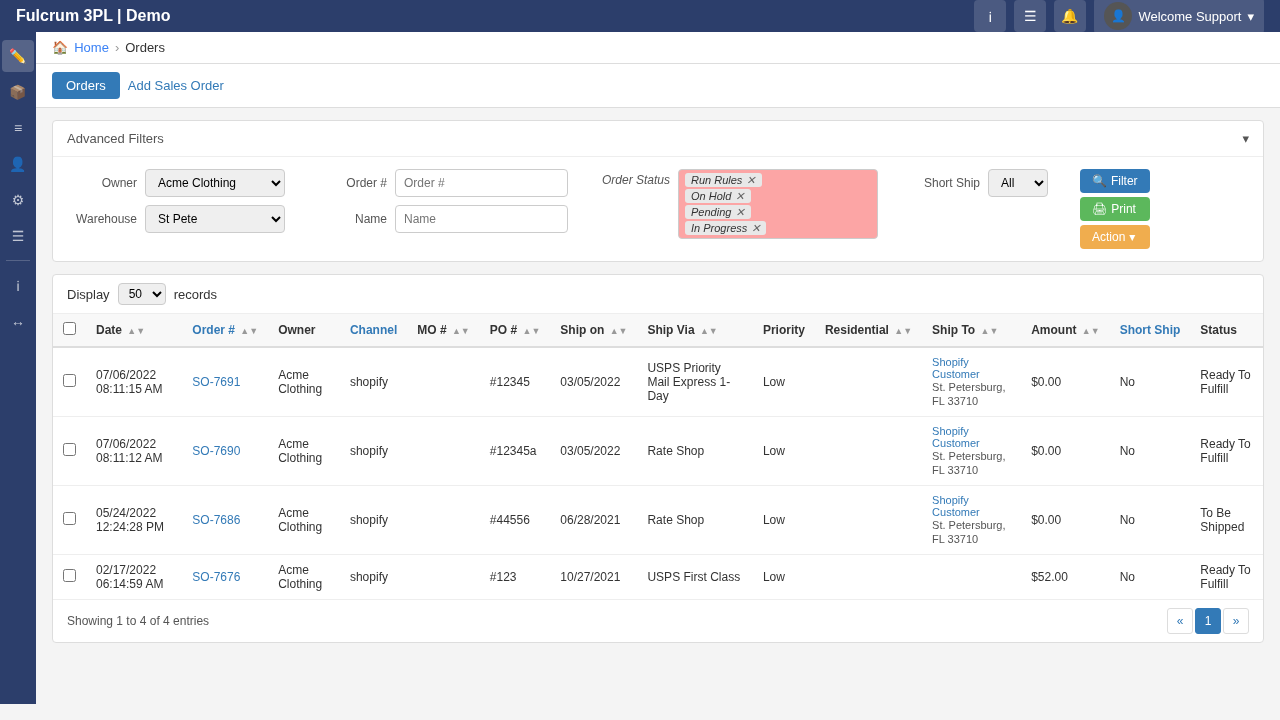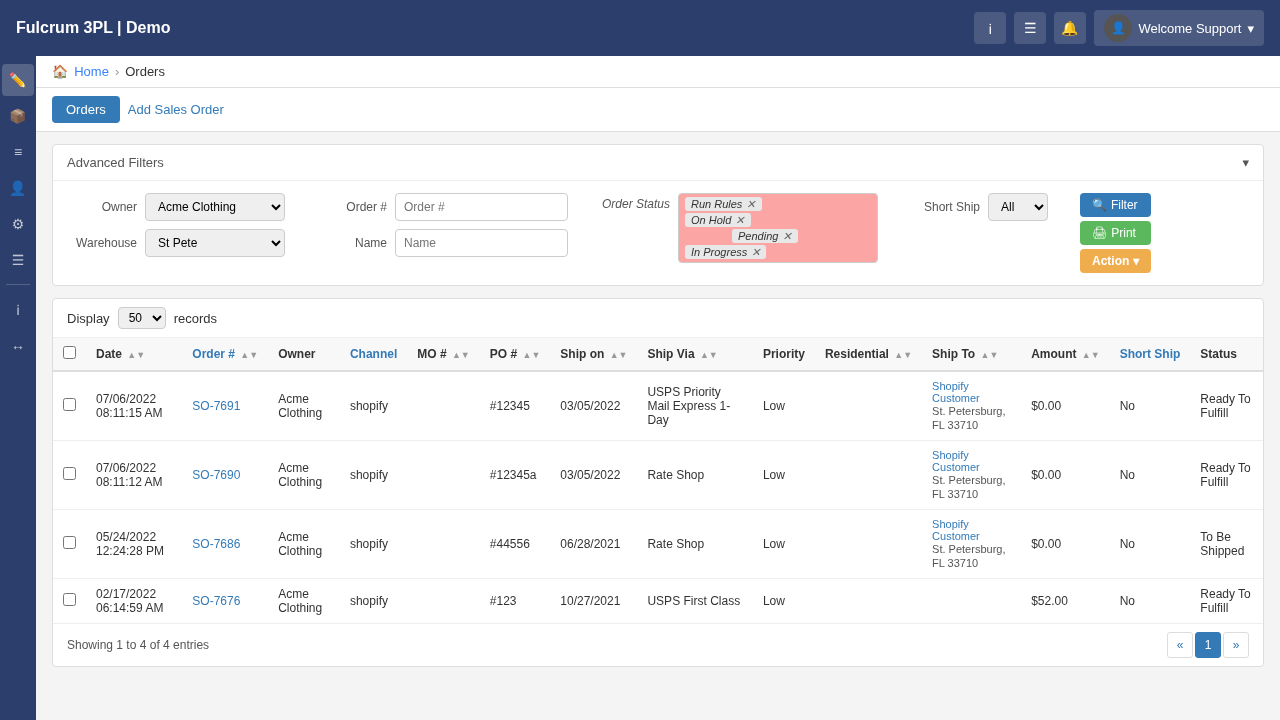--- a/index.html
+++ b/index.html
@@ -2,21 +2,21 @@
 <html><head>
   <meta charset="utf-8">
   <style>
     * { box-sizing: border-box; margin: 0; padding: 0; }
     body { font-family: Arial, sans-serif; font-size: 13px; background: #f4f4f4; color: #333; }
 
     
     .navbar {
       background: #2c3e6b;
       color: white;
-      height: 56px;
+      height: 32px;
       display: flex;
       align-items: center;
       padding: 0 16px;
       justify-content: space-between;
     }
     .navbar-brand { font-size: 16px; font-weight: bold; color: white; }
     .navbar-right { display: flex; align-items: center; gap: 8px; }
     .navbar-icon-btn {
       background: rgba(255,255,255,0.15);
       border: none;
@@ -199,21 +199,21 @@
       display: flex; align-items: center; gap: 4px;
     }
     .btn-action {
       background: #f0ad4e;
       color: white;
       border: none;
       padding: 5px 12px;
       border-radius: 4px;
       cursor: pointer;
       font-size: 12px;
-      display: flex; align-items: center; gap: 4px; font-weight: bold;
+      display: flex; align-items: center; gap: 4px;
     }
 
     
     .table-section {
       background: white;
       margin: 0 16px 12px;
       border: 1px solid #ddd;
       border-radius: 4px;
       overflow: hidden;
     }
@@ -386,21 +386,21 @@
                     <span>Run Rules</span>
                     <span class="tag-remove">✕</span>
                   </span>
                 </div>
                 <div style="display:flex;flex-wrap:wrap;gap:2px;">
                   <span class="status-tag">
                     <span>On Hold</span>
                     <span class="tag-remove">✕</span>
                   </span>
                 </div>
-                <div style="display:flex;flex-wrap:wrap;gap:2px;margin-left:47px;">
+                <div style="display:flex;flex-wrap:wrap;gap:2px;">
                   <span class="status-tag">
                     <span>Pending</span>
                     <span class="tag-remove">✕</span>
                   </span>
                 </div>
                 <div style="display:flex;flex-wrap:wrap;gap:2px;">
                   <span class="status-tag">
                     <span>In Progress</span>
                     <span class="tag-remove">✕</span>
                   </span>

